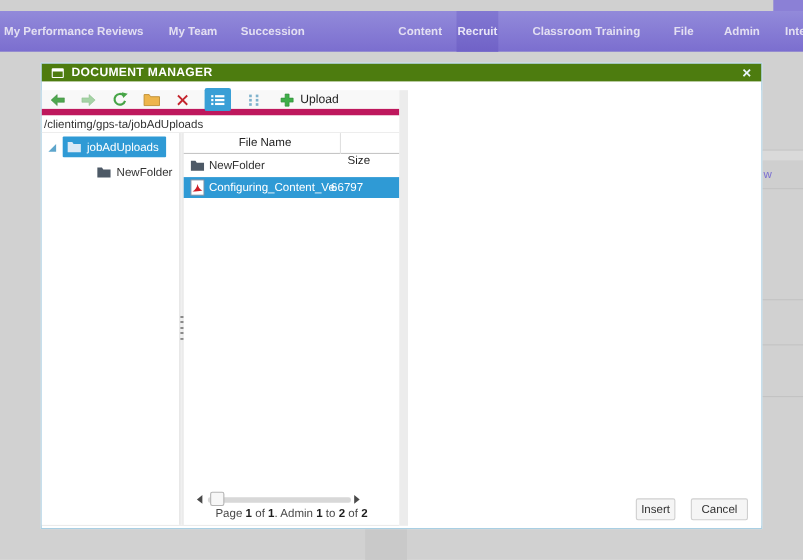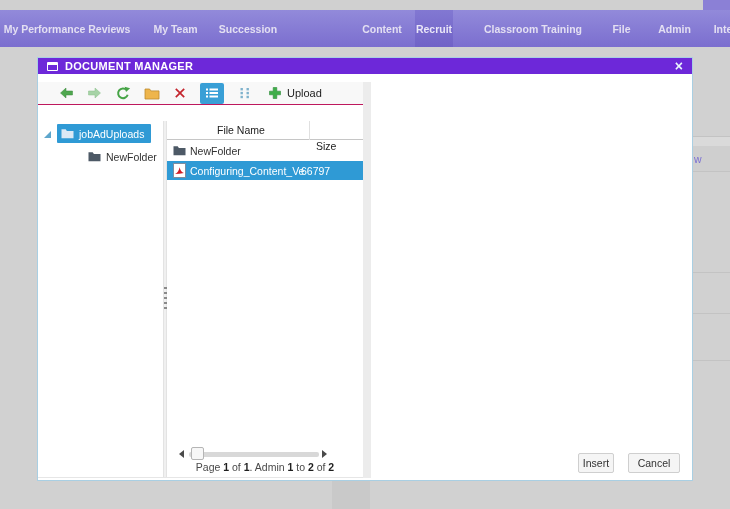--- a/index.html
+++ b/index.html
@@ -18,28 +18,28 @@
   
   .bg-line { position:absolute; left:693px; width:37px; height:1px; background:#c3c3c3; }
   .bg-band1 { position:absolute; left:693px; top:137px; width:37px; height:9px; background:#dadada; }
   .bg-band2 { position:absolute; left:693px; top:146px; width:37px; height:25px; background:#cfcfcf; }
   .bg-link { position:absolute; left:1px; top:7px; color:#7b70d3; font-size:10.5px; }
   .bg-bottom-strip { position:absolute; left:332px; top:481px; width:38px; height:28px; background:#c9c9c9; }
 
   
   .dialog { position:absolute; left:37px; top:57px; width:656px; height:424px;
             background:#fff; border:1px solid #a9cfe3; }
-  .titlebar { position:absolute; left:0; top:0; width:654px; height:16px; background:#6d28d9;
+  .titlebar { position:absolute; left:0; top:0; width:654px; height:16px; background:#4d7c0f;
               display:flex; align-items:center; padding:0 9px; gap:7px; }
   .win-icon { width:11px; height:9px; border:1px solid #fff; border-top-width:3px; border-radius:1px; }
   .title { color:#fff; font-size:11px; font-weight:600; letter-spacing:.3px; }
   .close { margin-left:auto; color:#eaf6fd; font-size:14px; font-weight:bold; line-height:1; cursor:pointer; }
 
   .toolbar { position:absolute; left:0; top:24px; width:325px; height:23px; background:#f8f8f8;
-             border-bottom:1px solid #be185d; display:flex; align-items:center; padding-left:21px; }
+             border-bottom:6px solid #be185d; display:flex; align-items:center; padding-left:7px; }
   .tbtn { display:inline-flex; align-items:center; justify-content:center; margin-right:13px; cursor:pointer; }
   .tbtn.viewbtn { width:24px; height:21px; border-radius:2px; margin-right:9px; }
   .tbtn.viewbtn.active { background:#399fd6; }
   .upload { display:inline-flex; align-items:center; gap:5px; cursor:pointer; margin-left:2px; }
   .upload-label { font-size:11px; color:#222; }
 
   .address { position:absolute; left:0; top:47px; width:325px; height:16px; font-size:10.5px; color:#333;
              padding:2px 0 0 2px; border-bottom:1px solid #ededed; background:#fff; white-space:nowrap; overflow:hidden; }
 
   .explorer { position:absolute; left:0; top:63px; width:325px; height:357px; display:flex;
@@ -181,20 +181,21 @@
         </svg>
     </span>
     <span class="upload">
       <svg width="14" height="14" viewBox="0 0 14 14">
           <path d="M5.2 1.5 h3.6 v3.7 h3.7 v3.6 H8.8 v3.7 H5.2 V8.8 H1.5 V5.2 h3.7 Z" fill="#3fae49" stroke="#2f8c39" stroke-width="0.6"></path>
         </svg>
       <span class="upload-label">Upload</span>
     </span>
   </div>
 
+  <div class="address">/clientimg/gps-ta/jobAdUploads</div>
 
   <div class="explorer">
     <div class="tree">
       <span class="expander"></span>
       <span class="tree-node root selected">
         <svg width="13" height="11" viewBox="0 0 13 11">
             <path d="M0.5 1.2 h4.2 l1.2 1.8 h6.6 v7.3 H0.5 Z" fill="#dbe9f5"></path>
           </svg>
         <span>jobAdUploads</span>
       </span>

